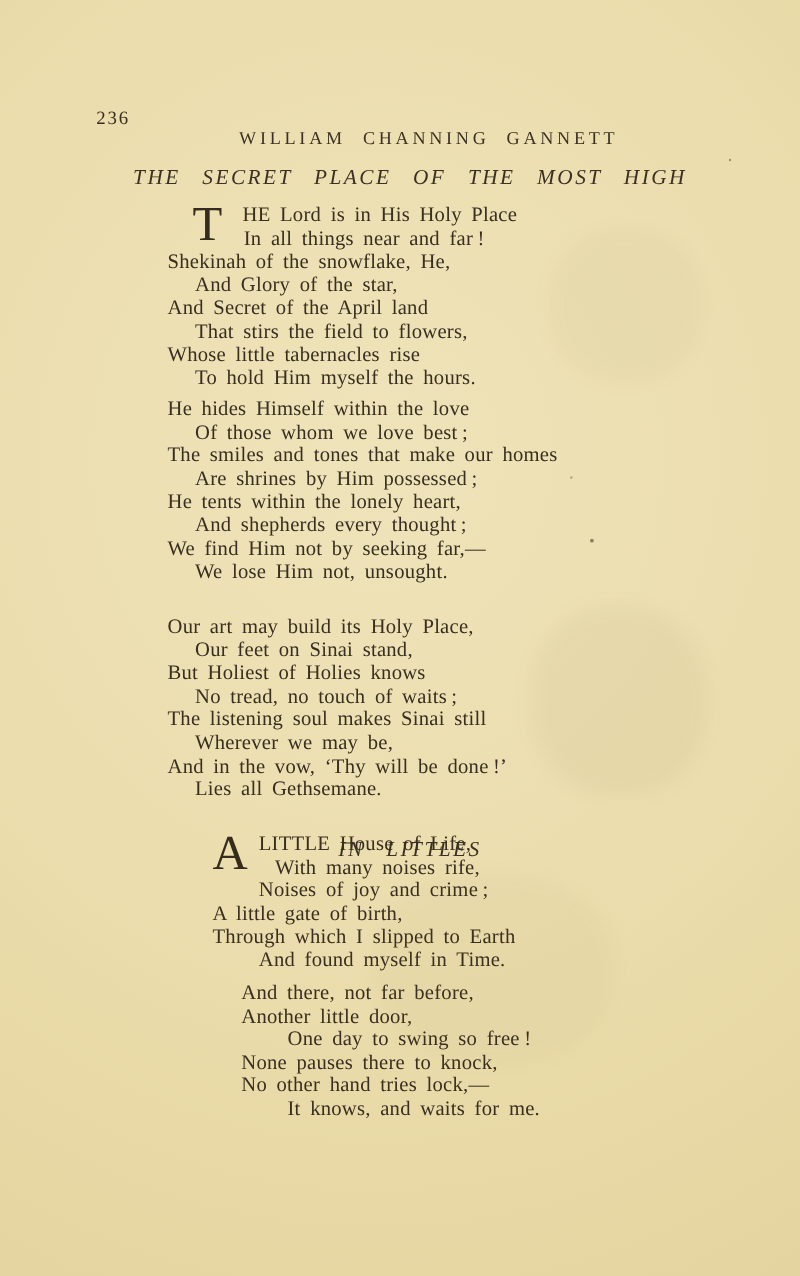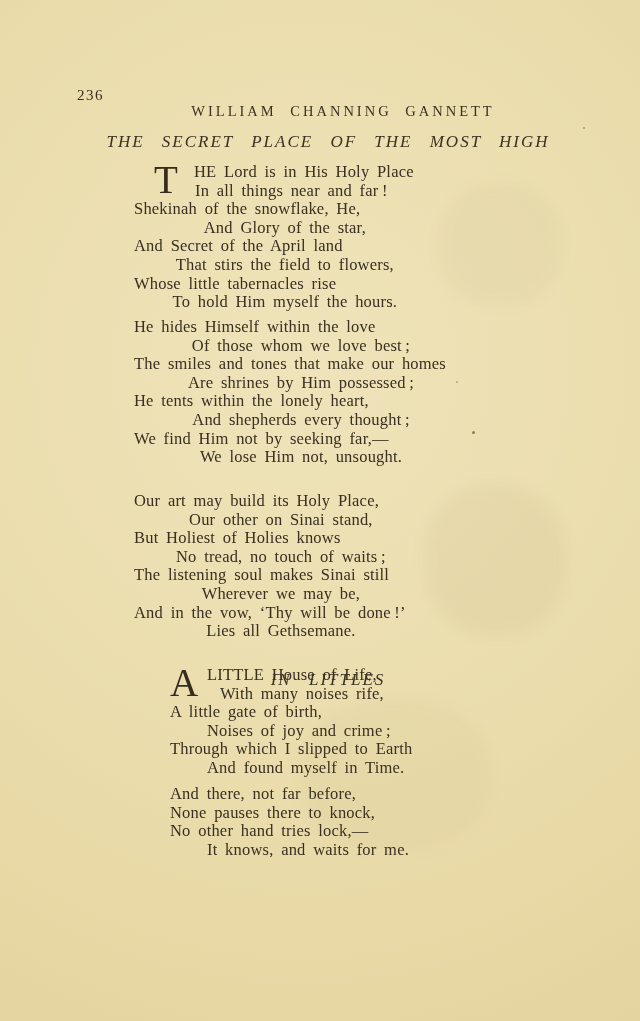--- a/index.html
+++ b/index.html
@@ -27,23 +27,23 @@
   #title2{top:670px;text-align:center;}
   .stanza{
     position:absolute;
     font-size:16.5px;line-height:18.6px;
     word-spacing:0.2em;letter-spacing:0.2px;
     white-space:nowrap;
   }
   .p1{left:134px;}
   .p2{left:170px;}
   #s0-0{top:163px;} #s0-1{top:318px;} #s0-2{top:492px;}
-  #s1-0{top:666px;} #s1-1{top:785px;}
+  #s1-0{top:666px;} #s1-1{top:785px;margin-left:23px;}
   .line{position:relative;}
-  .p1 .ind-0{padding-left:0;}   .p1 .ind-1{padding-left:22px;text-align:center;}
+  .p1 .ind-0{padding-left:0;}   .p1 .ind-1{padding-left:22px;}
   .p2 .ind-0{padding-left:0;}   .p2 .ind-1{padding-left:37px;}
   .p1 .cap-l1{padding-left:60px;} .p1 .cap-l2{padding-left:61px;}
   .p2 .cap-l1{padding-left:37px;} .p2 .cap-l2{padding-left:50px;}
   .dropcap{
     position:absolute;top:-3px;
     font-size:39px;line-height:1;color:#352c1d;
   }
   .p1 .dropcap{left:20px;}
   .p2 .dropcap{left:0px;}
   
@@ -85,44 +85,46 @@
         <div class="line ind-1">Of those whom we love best ;</div>
         <div class="line ind-0">The smiles and tones that make our homes</div>
         <div class="line ind-1">Are shrines by Him possessed ;</div>
         <div class="line ind-0">He tents within the lonely heart,</div>
         <div class="line ind-1">And shepherds every thought ;</div>
         <div class="line ind-0">We find Him not by seeking far,—</div>
         <div class="line ind-1">We lose Him not, unsought.</div>
       </div>
     <div class="stanza p1" id="s0-2">
         <div class="line ind-0">Our art may build its Holy Place,</div>
-        <div class="line ind-1">Our other on Sinai stand,</div>
+        <div class="line ind-1">Our feet on Sinai stand,</div>
         <div class="line ind-0">But Holiest of Holies knows</div>
         <div class="line ind-1">No tread, no touch of waits ;</div>
         <div class="line ind-0">The listening soul makes Sinai still</div>
         <div class="line ind-1">Wherever we may be,</div>
         <div class="line ind-0">And in the vow, ‘Thy will be done !’</div>
         <div class="line ind-1">Lies all Gethsemane.</div>
       </div>
   </section>
 
   <h1 class="title" id="title2" style="margin:0;font-weight:normal;">IN LITTLES</h1>
 
   <section>
     <div class="stanza p2" id="s1-0">
         <span class="dropcap">A</span>
         <div class="line cap-l1">LITTLE House of Life,</div>
         <div class="line cap-l2">With many noises rife,</div>
+        <div class="line ind-1">Noises of joy and crime ;</div>
         <div class="line ind-0">A little gate of birth,</div>
-        <div class="line ind-1">Noises of joy and crime ;</div>
         <div class="line ind-0">Through which I slipped to Earth</div>
         <div class="line ind-1">And found myself in Time.</div>
       </div>
     <div class="stanza p2" id="s1-1">
         <div class="line ind-0">And there, not far before,</div>
+        <div class="line ind-0">Another little door,</div>
+        <div class="line ind-1">One day to swing so free !</div>
         <div class="line ind-0">None pauses there to knock,</div>
         <div class="line ind-0">No other hand tries lock,—</div>
         <div class="line ind-1">It knows, and waits for me.</div>
       </div>
   </section>
 
   <div class="ghost" id="ghost1"></div>
   <div class="ghost" id="ghost2"></div>
   <div class="ghost" id="ghost3"></div>
   <div class="speck" id="speck1"></div>

